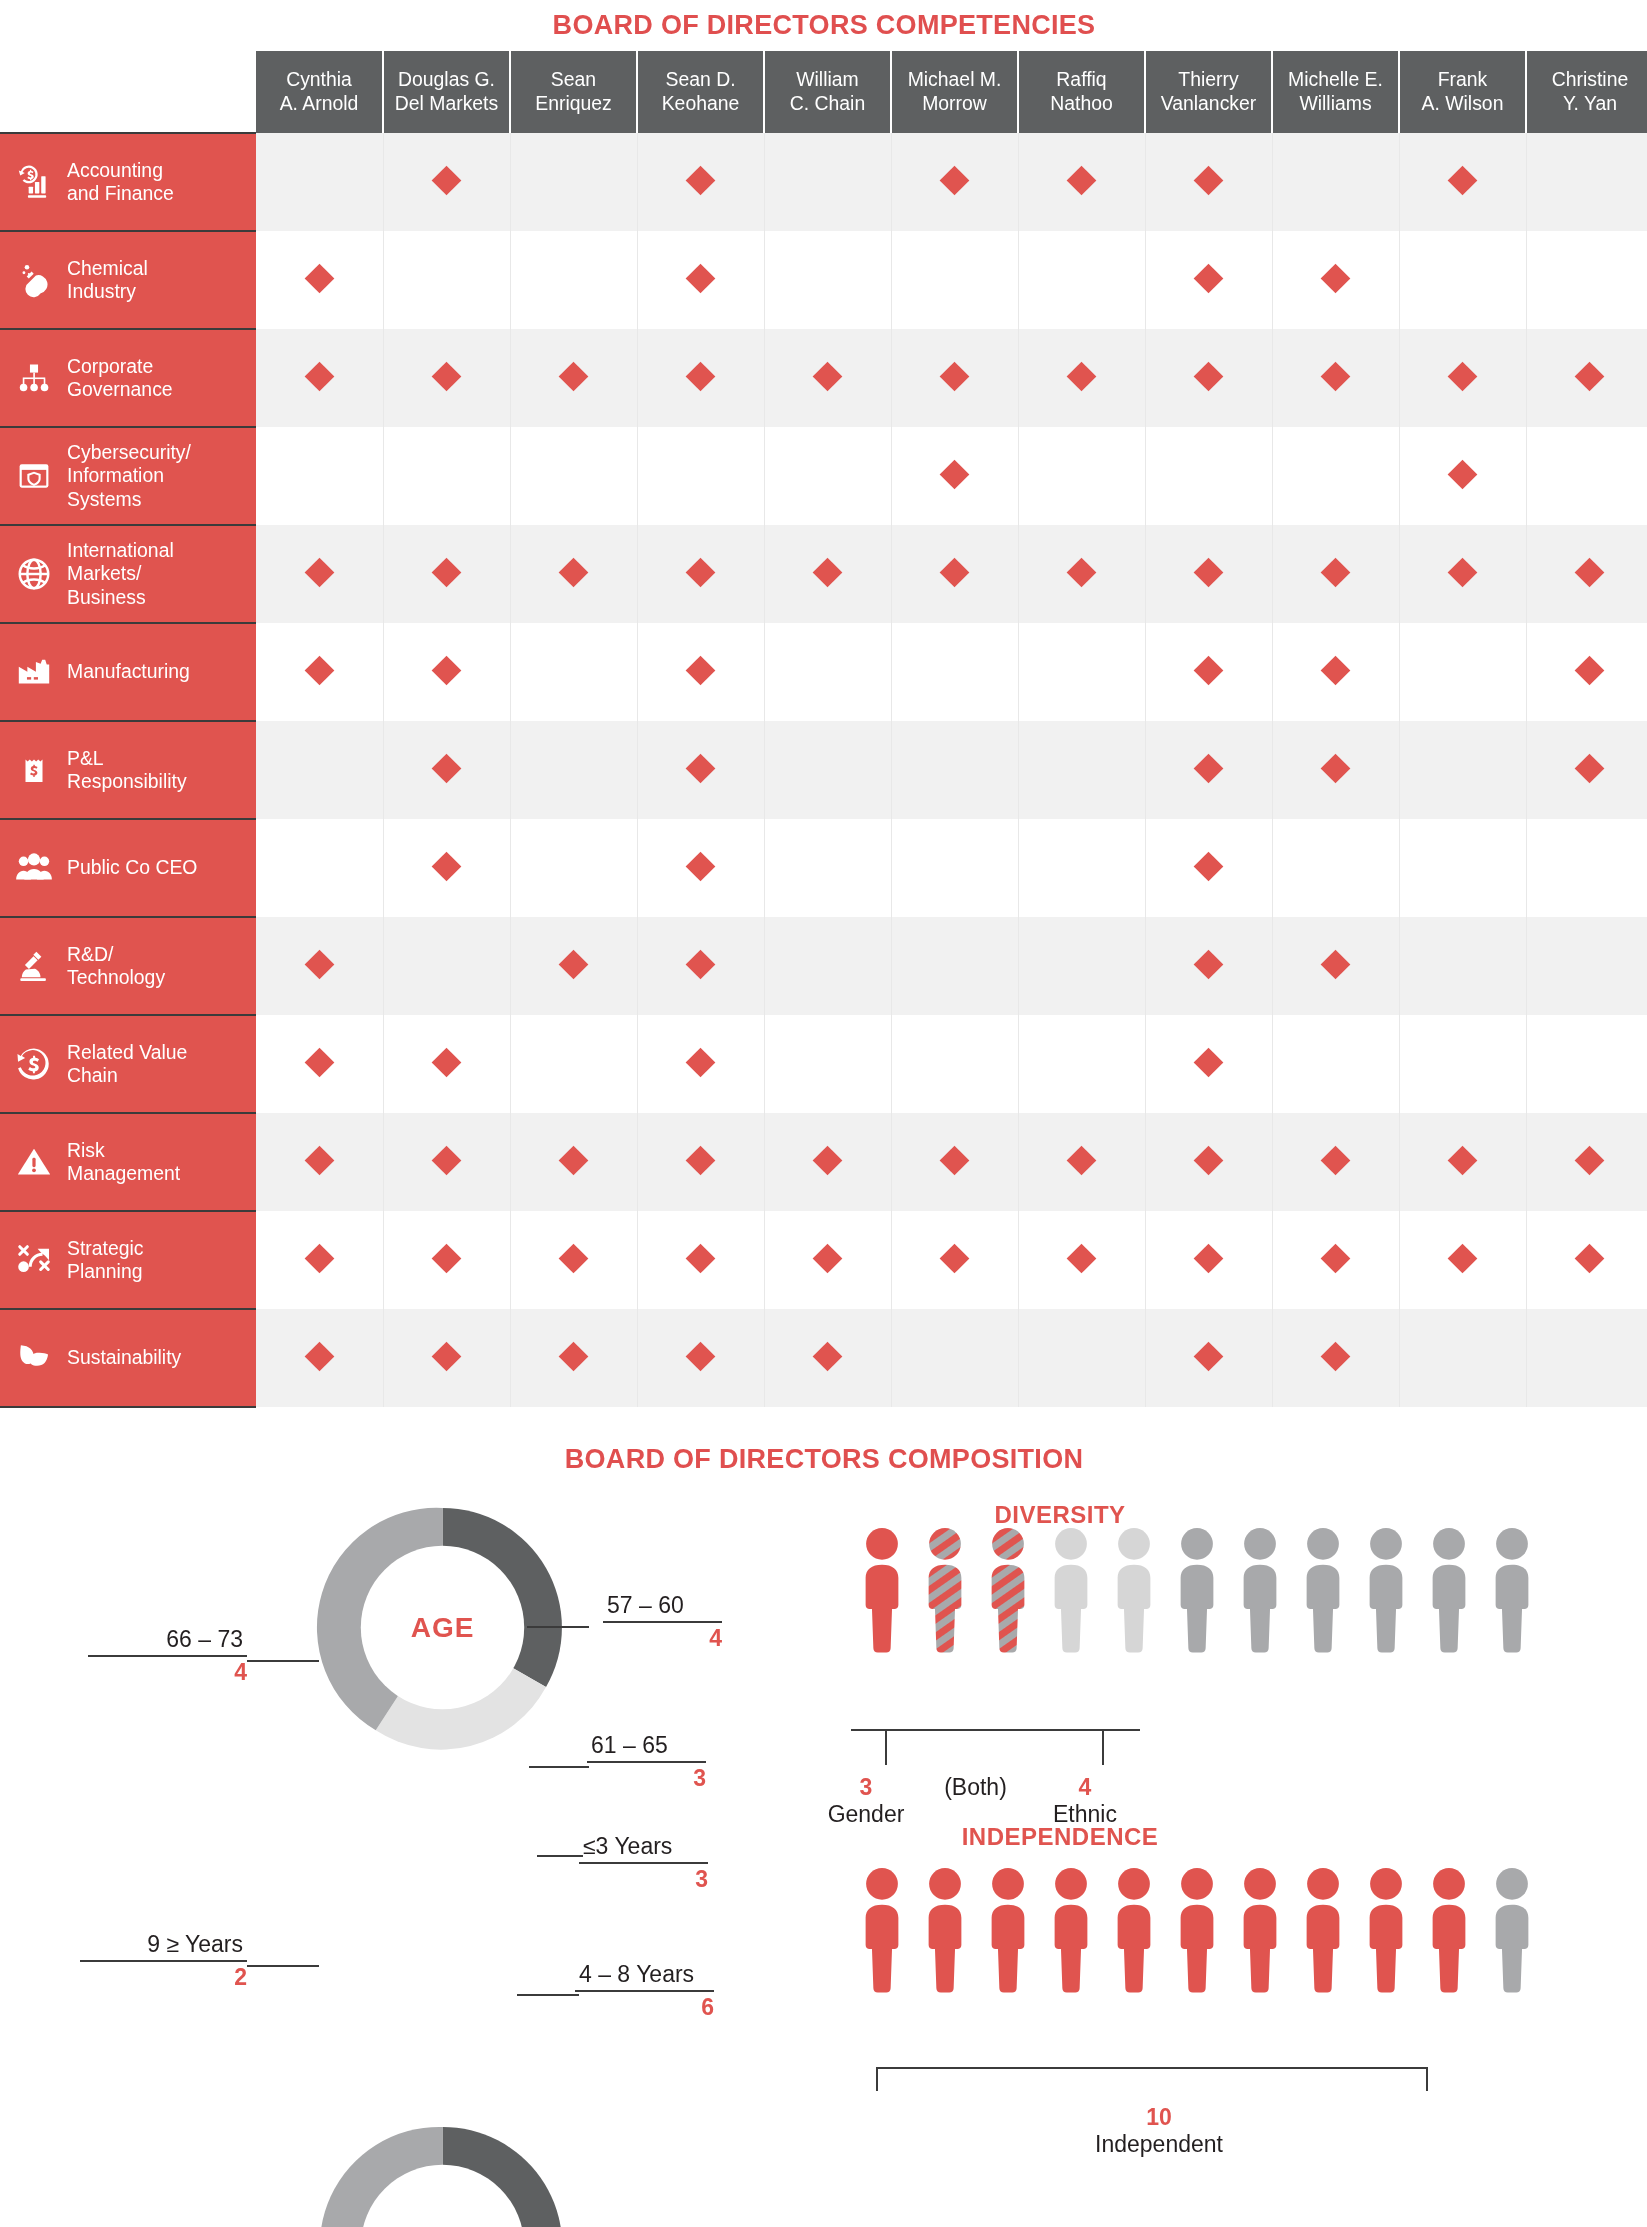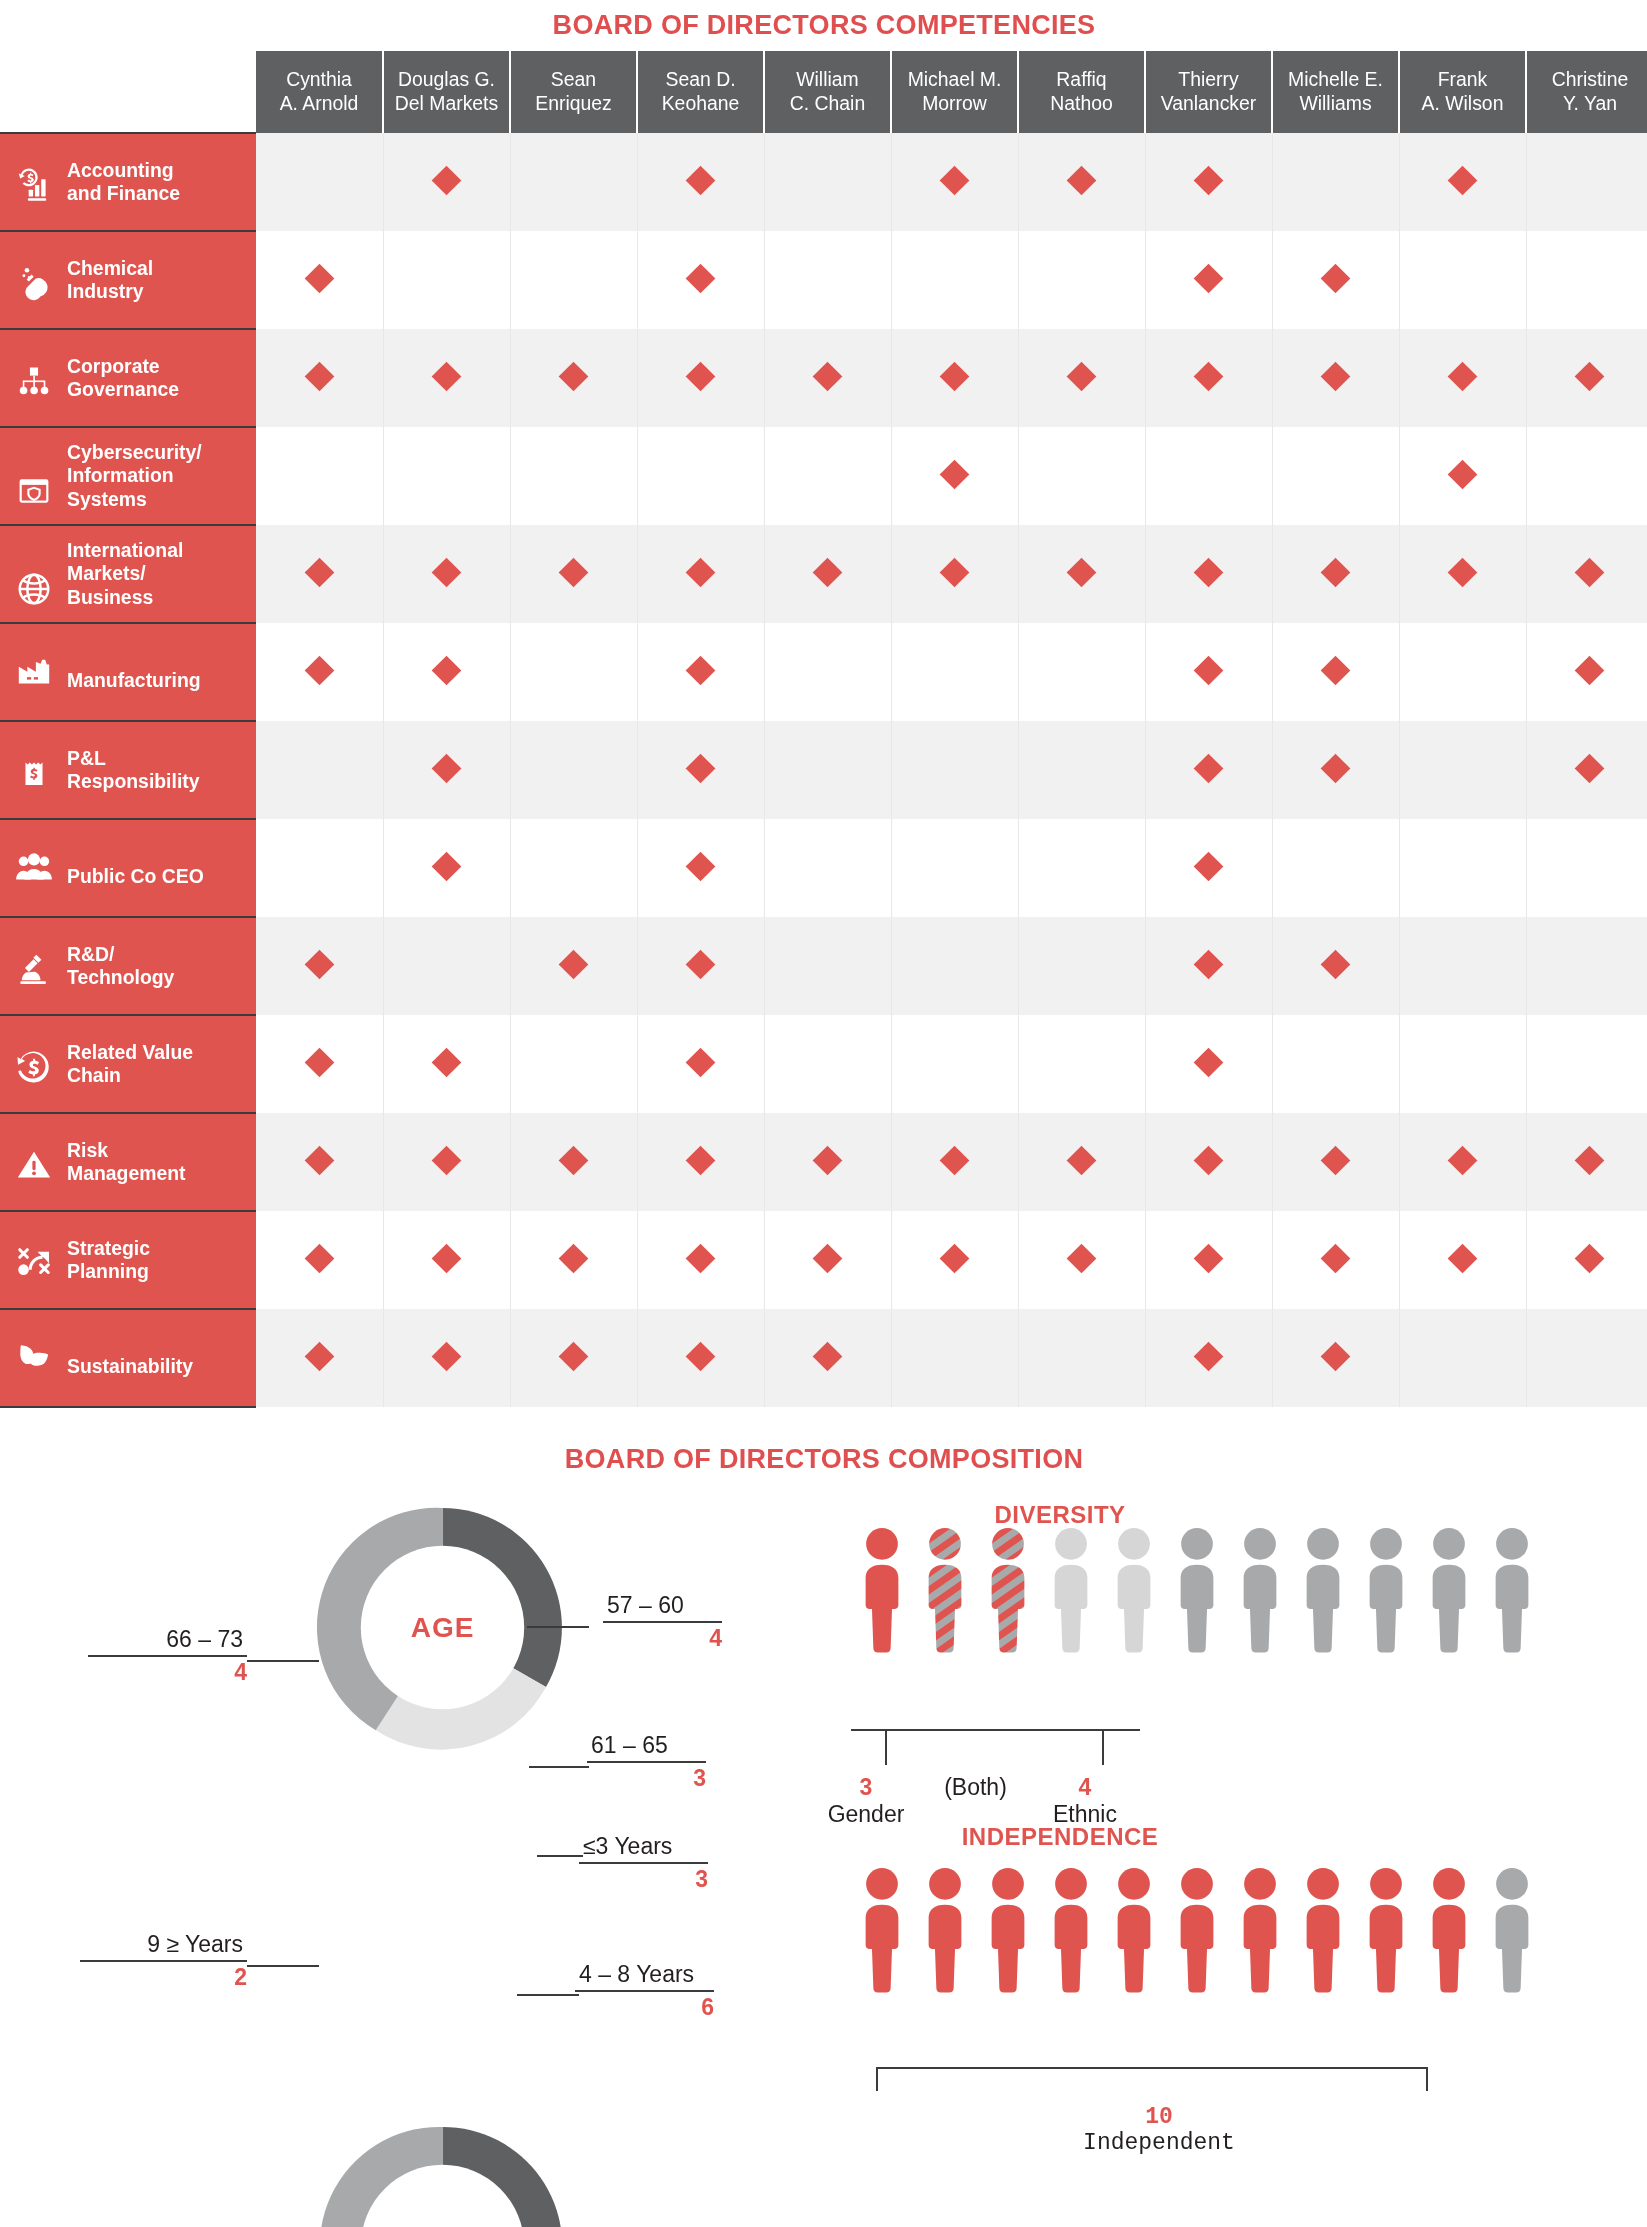--- a/index.html
+++ b/index.html
@@ -66,23 +66,22 @@
   tbody td.rowlabel {
     background: #e0544f;
     color: #ffffff;
     border-bottom: 2px solid #3b3b3b;
     padding: 0 10px 0 14px;
     vertical-align: middle;
   }
   tbody tr:first-child td.rowlabel { border-top: 2px solid #3b3b3b; }
   .rowlabel-inner {
     display: flex;
-    align-items: flex-end;
+    align-items: center;
     gap: 13px;
-    font-weight: bold;
   }
   .rl-icon {
     flex: 0 0 40px;
     width: 40px;
     height: 40px;
     display: flex;
     align-items: center;
     justify-content: center;
   }
   .rl-icon svg { display: block; }
@@ -170,21 +169,21 @@
   .bracket .hbar { position: absolute; height: 2px; background: #3b3b3b; left: 0; top: 0; }
   .bracket .tick { position: absolute; width: 2px; background: #3b3b3b; top: 0; }
   .blabel {
     position: absolute;
     text-align: center;
     font-size: 23px;
     white-space: nowrap;
   }
   .blabel .bn { color: #e0544f; font-weight: bold; display:block; }
   .blabel .bt { color: #231f20; display:block; }
-  .inline-lab { font-size: 23px; white-space: nowrap; font-family: Liberation Mono, monospace; }
+  .inline-lab { font-size: 23px; white-space: nowrap; }
   .inline-lab .bn { color: #e0544f; font-weight: bold; }
 </style>
 </head>
 <body>
 
 <div id="competencies-title" class="section-title">BOARD OF DIRECTORS COMPETENCIES</div>
 
 <div id="matrix">
   <table class="grid">
     <colgroup id="colgroup">

